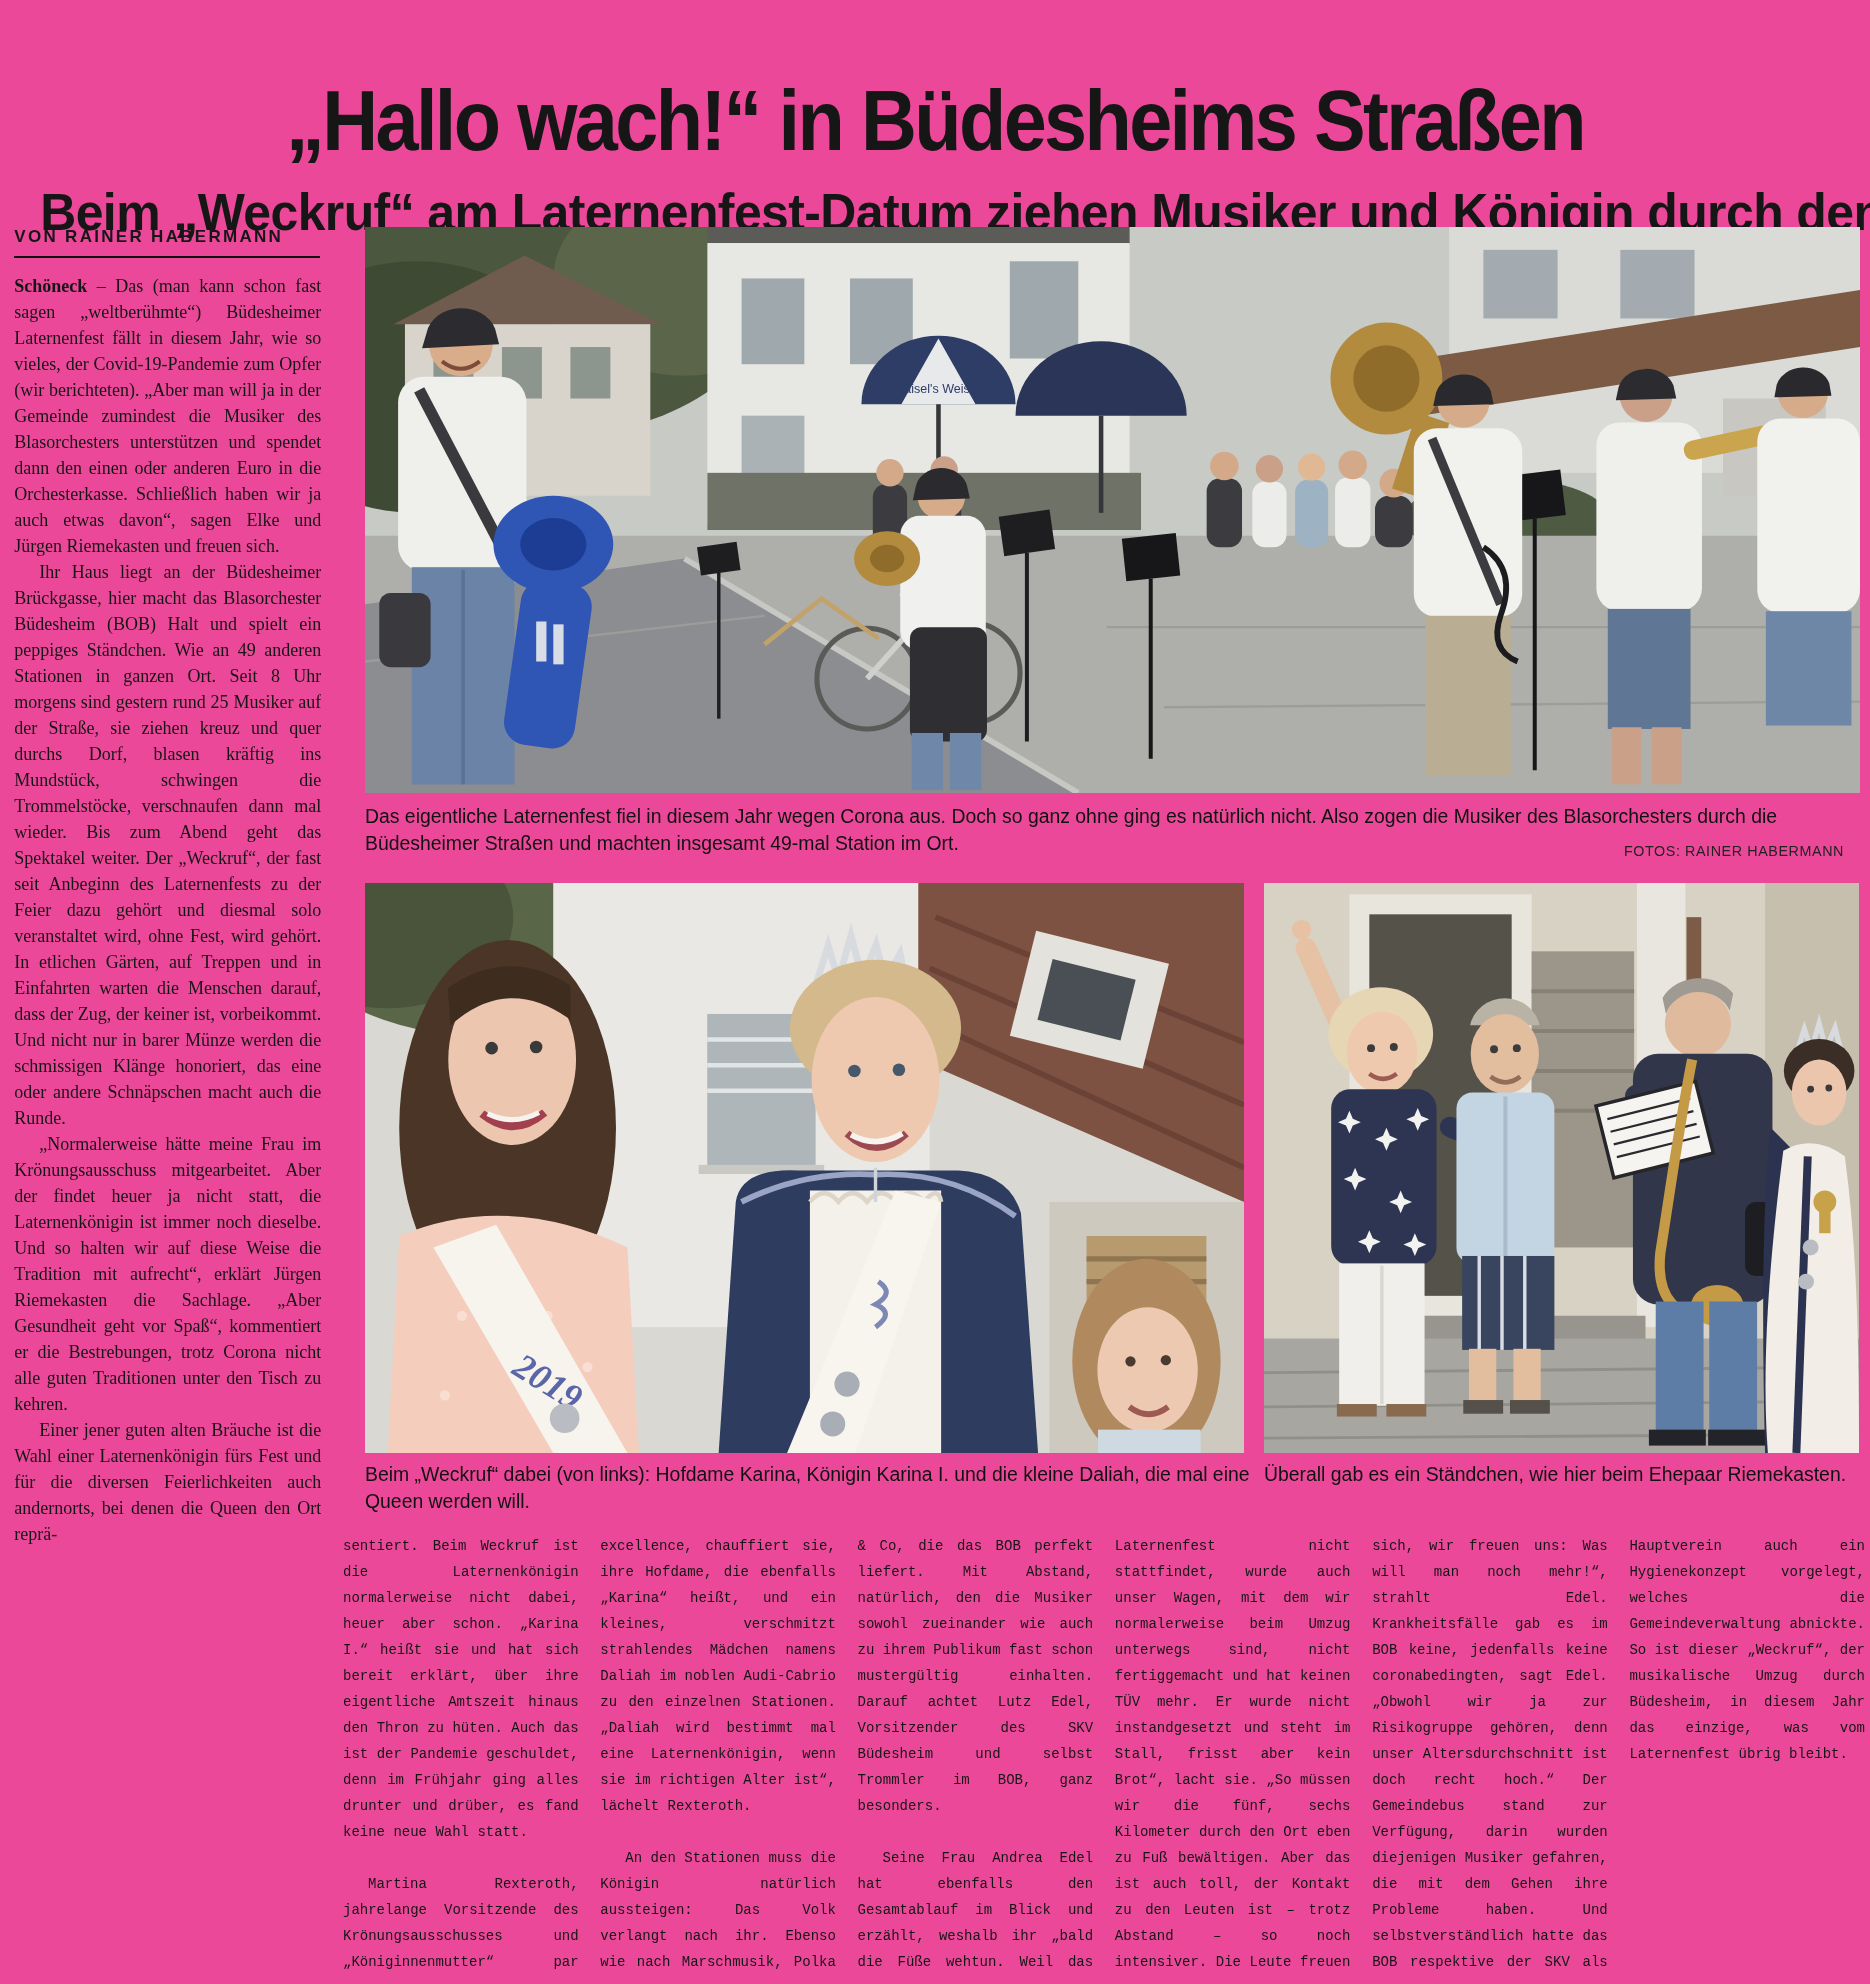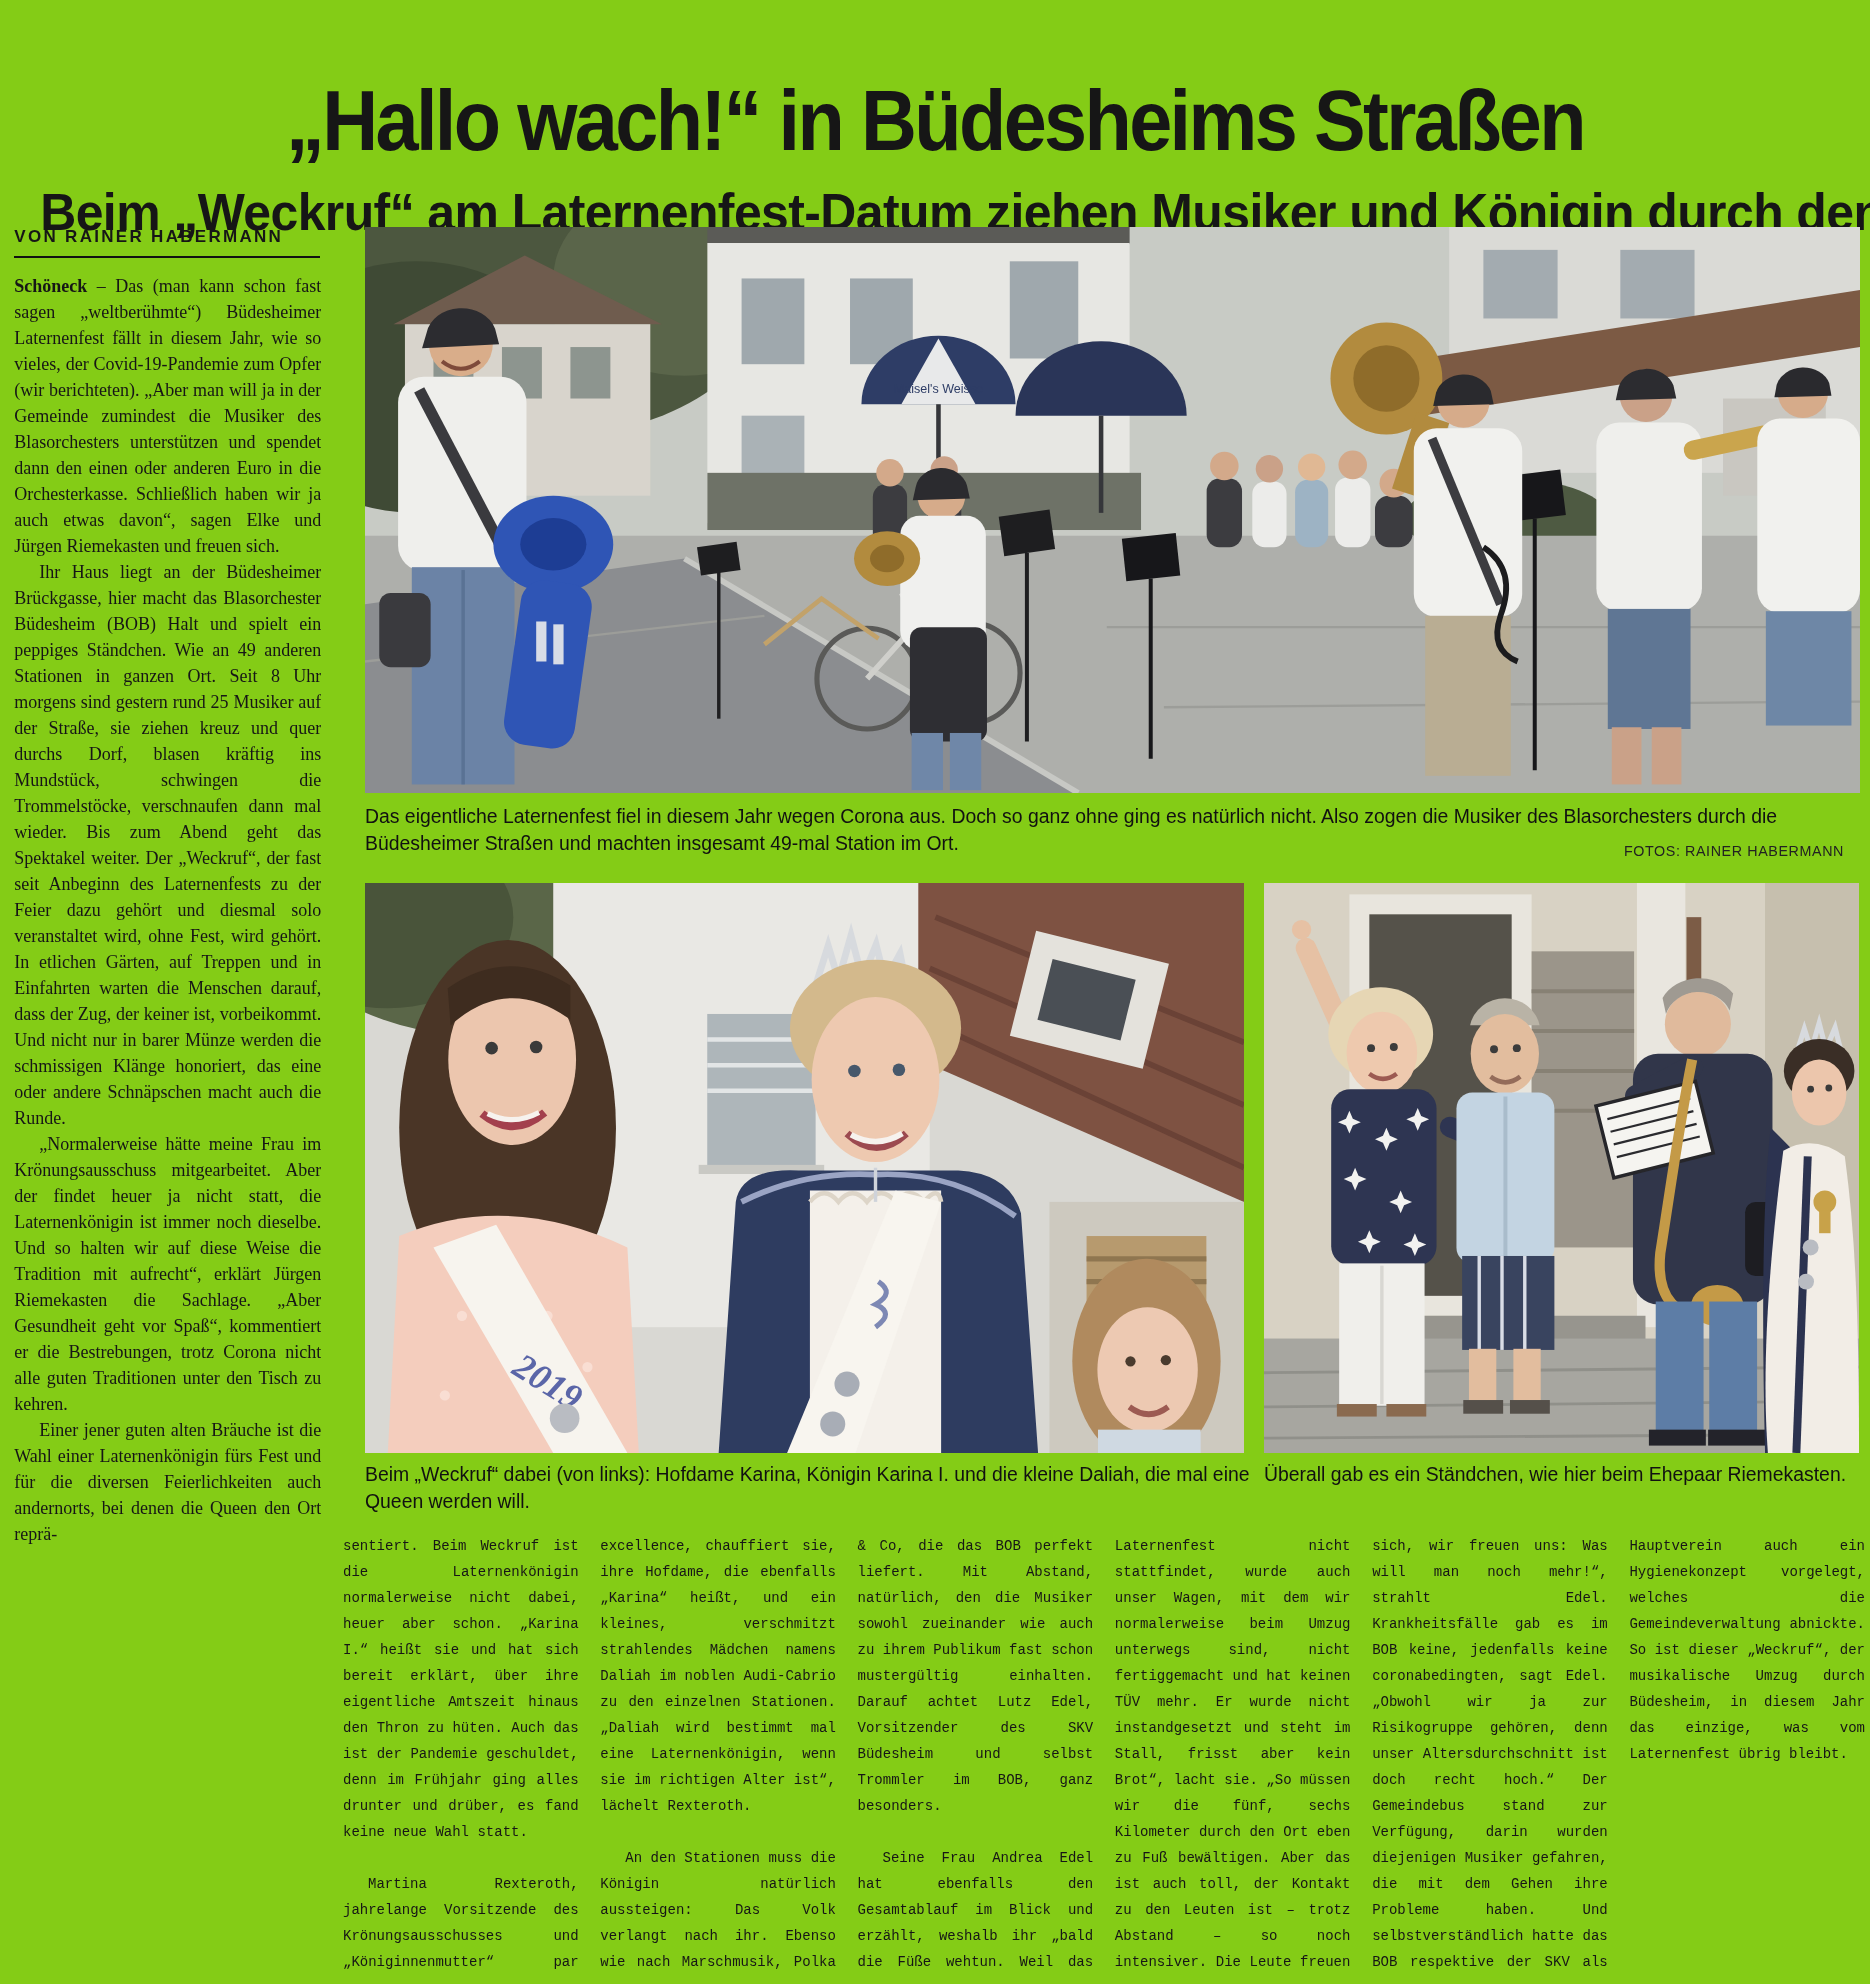--- a/index.html
+++ b/index.html
@@ -1,16 +1,16 @@
 <!DOCTYPE html>
 <html lang="de" style="font-size:9px"><head>
 <meta charset="utf-8">
 <style>
   html,body{margin:0;padding:0;background:#e8e8e8;}
-  .page{position:relative;width:1871px;height:1985px;background:#84cc16;color:#161616;overflow:hidden;}
+  .page{position:relative;width:1871px;height:1985px;background:#ec4899;color:#161616;overflow:hidden;}
 
   
   .headline{position:absolute;left:0;top:17px;width:100%;text-align:center;
     font-family:"Liberation Sans",sans-serif;font-weight:700;font-size:86px;line-height:1.05;
     white-space:nowrap;}
   .headline .squeeze{display:inline-block;transform:scaleX(.90);transform-origin:50% 50%;letter-spacing:-2.9px;}
   .subheadline{position:absolute;left:0;top:141px;width:100%;text-align:center;
     font-family:"Liberation Sans",sans-serif;font-weight:700;font-size:52px;line-height:1.1;white-space:nowrap;}
   .subheadline .squeeze{display:inline-block;transform:scaleX(.96);transform-origin:50% 50%;letter-spacing:-0.6px;}
 

